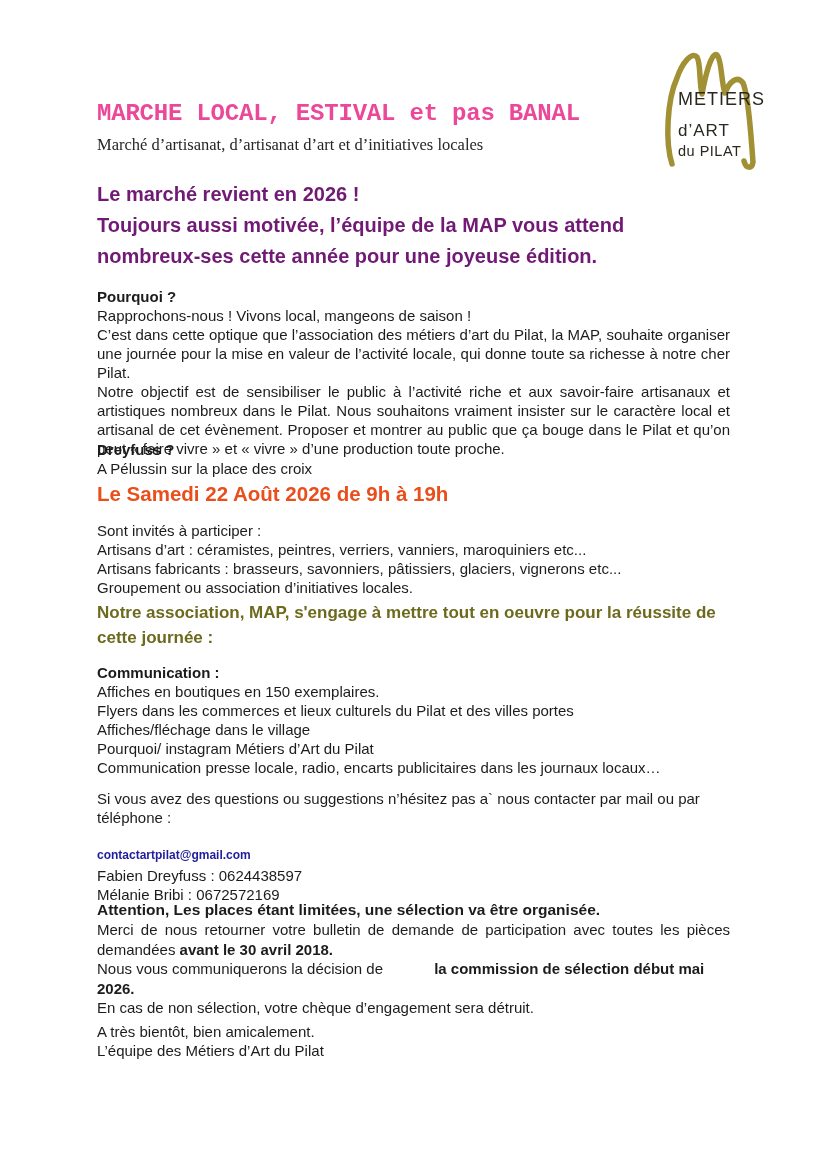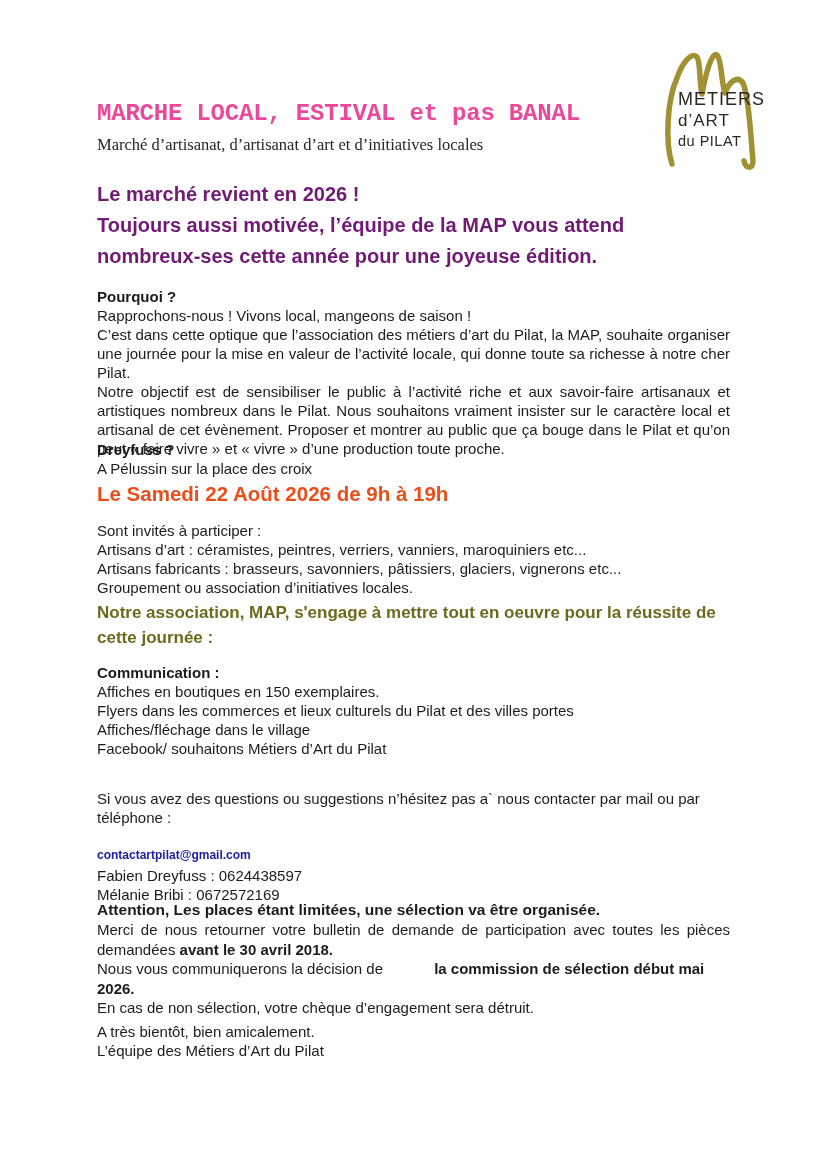--- a/index.html
+++ b/index.html
@@ -34,21 +34,21 @@
     white-space: nowrap;
   }
 
   
   .logo { left: 646px; top: 34px; width: 128px; height: 142px; }
   .logo-text {
     position: absolute; left: 32px; top: 56px;
     color: #2b2820; line-height: 1;
   }
   .logo-l1 { font-size: 18px; letter-spacing: 1px; }
-  .logo-l2 { font-size: 17px; letter-spacing: 1px; margin-top: 4px; }
+  .logo-l2 { font-size: 17px; letter-spacing: 1px; margin-top: 14px; }
   .logo-l3 { font-size: 14.5px; letter-spacing: 0.5px; margin-top: 5px; }
 
   
   .intro {
     font-family: Liberation Sans, sans-serif;
     font-weight: 700;
     font-size: 20px;
     line-height: 31px;
     color: #701a75;
   }
@@ -142,21 +142,22 @@
     <div>Artisans fabricants : brasseurs, savonniers, pâtissiers, glaciers, vignerons etc...</div>
     <div>Groupement ou association d’initiatives locales.</div>
   </div>
 
   <div class="abs body-block" style="top: 600px;">
     <div class="commit-h">Notre association, MAP, s'engage à mettre tout en oeuvre pour la réussite de cette journée :</div>
     <div class="section-h">Communication :</div>
     <div>Affiches en boutiques en 150 exemplaires.</div>
     <div>Flyers dans les commerces et lieux culturels du Pilat et des villes portes</div>
     <div>Affiches/fléchage dans le village</div>
-    <div>Facebook/ souhaitons Métiers d’Art du Pilat</div>
+    <div>Pourquoi/ instagram Métiers d’Art du Pilat</div>
+    <div>Communication presse locale, radio, encarts publicitaires dans les journaux locaux…</div>
   </div>
 
   <div class="abs body-block" style="top: 789px;">
     <div>Si vous avez des questions ou suggestions n’hésitez pas a` nous contacter par mail ou par téléphone :</div>
     <div class="spacer17"></div>
     <a href="#" class="email">contactartpilat@gmail.com</a>
     <div>Fabien Dreyfuss : 0624438597</div>
     <div>Mélanie Bribi : 0672572169</div>
   </div>
 

